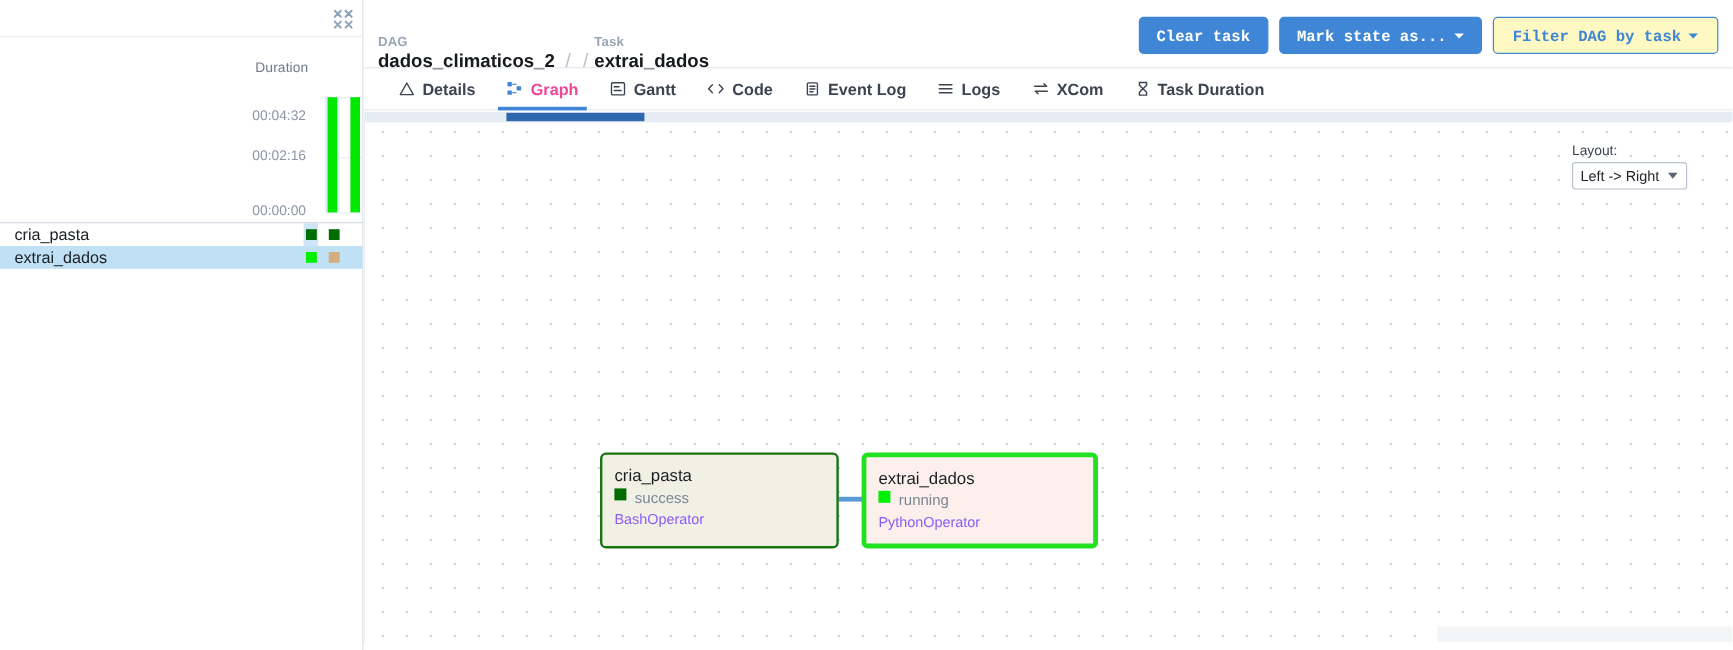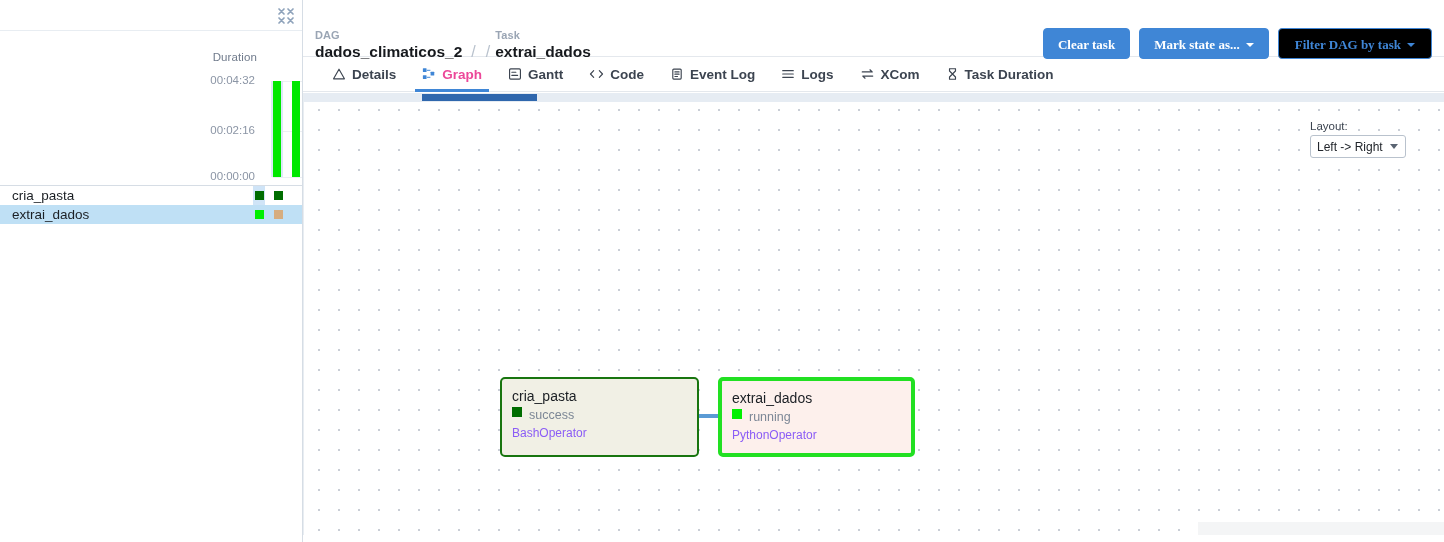--- a/index.html
+++ b/index.html
@@ -61,21 +61,21 @@
     letter-spacing: 0.1px;
   }
   .axis-label {
     position: absolute;
     right: 47px;
     font-size: 11.5px;
     color: #8b95a5;
     text-align: right;
     white-space: nowrap;
   }
-  .axis-label.l0 { top: 43px; }
+  .axis-label.l0 { top: 60px; }
   .axis-label.l1 { top: 93px; }
   .axis-label.l2 { top: 139px; }
 
   .gridline {
     position: absolute;
     left: 255px;
     right: 0px;
     height: 1px;
     background: #eceff3;
   }
@@ -205,37 +205,36 @@
     position: absolute;
     right: 12px;
     top: 14px;
     display: flex;
     gap: 9px;
     align-items: center;
   }
   .btn {
     font-size: 13px;
     font-weight: bold;
-    font-family: Liberation Serif, serif;
+    font-family: Liberation Mono, monospace;
     border-radius: 4px;
     padding: 0 14px;
     height: 31px;
     line-height: 31px;
     cursor: pointer;
     box-sizing: border-box;
     white-space: nowrap;
-    margin-top: 14px;
   }
   .btn-primary {
     background: #3f86d6;
     color: #ffffff;
     border: 1px solid #3f86d6;
   }
   .btn-outline {
-    background: #000000;
+    background: #fef9c3;
     color: #3f86d6;
     border: 1px solid #3f86d6;
     padding: 0 16px;
   }
   .caret {
     display: inline-block;
     margin-left: 6px;
     border-left: 4px solid transparent;
     border-right: 4px solid transparent;
     border-top: 4px solid currentColor;

